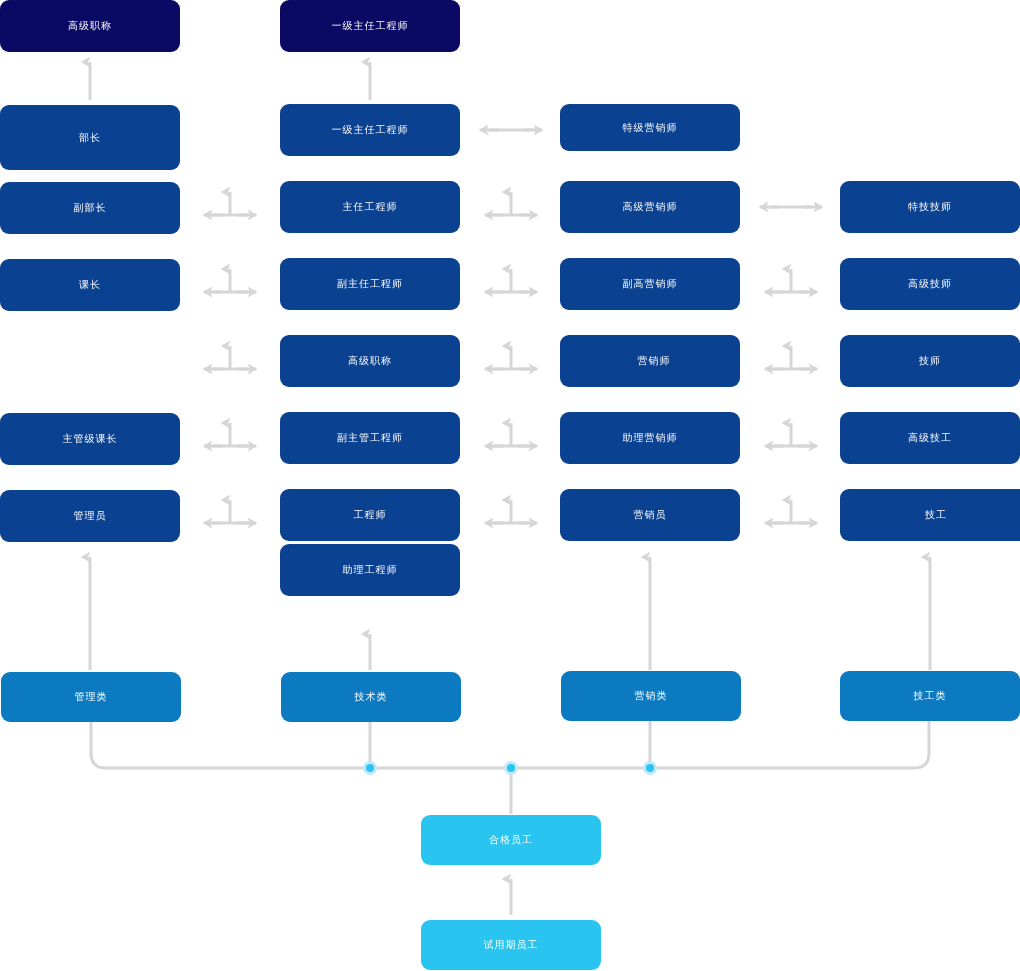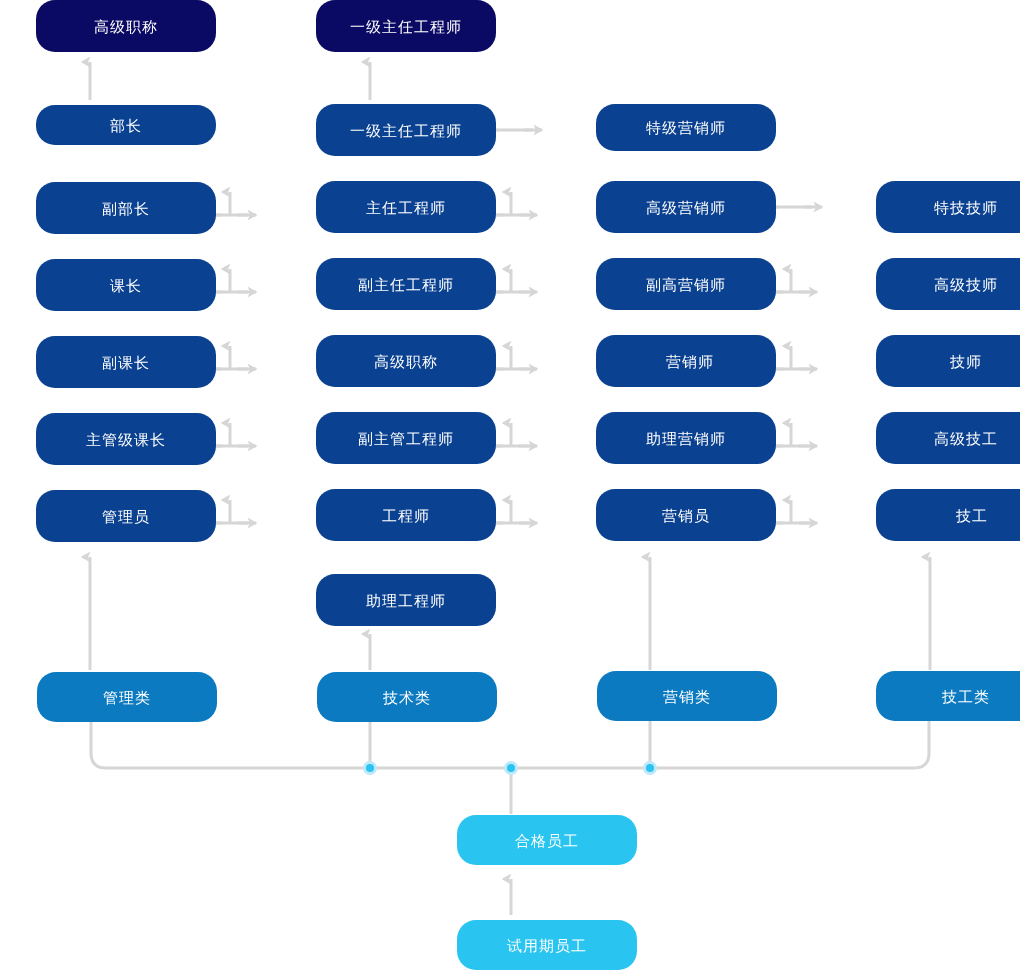--- a/index.html
+++ b/index.html
@@ -21,31 +21,30 @@
     position: absolute;
     left: 0;
     top: 0;
     width: 1020px;
     height: 971px;
     pointer-events: none;
   }
   .node {
     position: absolute;
     box-sizing: border-box;
-    border-radius: 19px;
+    border-radius: 9px;
     display: flex;
     align-items: center;
     justify-content: center;
     color: #ffffff;
-    font-size: 15px;
+    font-size: 10px;
     letter-spacing: 1px;
     line-height: 1;
     text-align: center;
     user-select: none;
-    margin-left: 36px;
   }
   .node.dark   { background: #0a0a64; }
   .node.blue   { background: #0a4190; }
   .node.cat    { background: #0b7ac0; }
   .node.entry  { background: #29c5f0; }
 </style>
 </head>
 <body>
 
 <div id="chart">
@@ -195,36 +194,35 @@
           <line x1="791" y1="523" x2="791" y2="500" marker-end="url(#ar-up)"></line>
           <line x1="783" y1="523" x2="765" y2="523" marker-end="url(#ar-l)"></line>
           <line x1="799" y1="523" x2="817" y2="523" marker-end="url(#ar-r)"></line>
           <line x1="773" y1="523" x2="809" y2="523"></line>
         </g>
       </g>
     </g>
   </svg>
 
   <div class="node dark" style="left:0px;top:0px;width:180px;height:52px;">高级职称</div>
-  <div class="node blue" style="left:0px;top:105px;width:180px;height:40px;">部长</div>
+  <div class="node blue" style="left:0px;top:105px;width:180px;height:65px;">部长</div>
   <div class="node blue" style="left:0px;top:182px;width:180px;height:52px;">副部长</div>
   <div class="node blue" style="left:0px;top:259px;width:180px;height:52px;">课长</div>
-  <div class="node blue" style="left:0px;top:336px;width:180px;height:52px;">副课长</div>
   <div class="node blue" style="left:0px;top:413px;width:180px;height:52px;">主管级课长</div>
   <div class="node blue" style="left:0px;top:490px;width:180px;height:52px;">管理员</div>
   <div class="node cat" style="left:1px;top:672px;width:180px;height:50px;">管理类</div>
 
   <div class="node dark" style="left:280px;top:0px;width:180px;height:52px;">一级主任工程师</div>
   <div class="node blue" style="left:280px;top:104px;width:180px;height:52px;">一级主任工程师</div>
   <div class="node blue" style="left:280px;top:181px;width:180px;height:52px;text-align:right;">主任工程师</div>
   <div class="node blue" style="left:280px;top:258px;width:180px;height:52px;">副主任工程师</div>
   <div class="node blue" style="left:280px;top:335px;width:180px;height:52px;">高级职称</div>
   <div class="node blue" style="left:280px;top:412px;width:180px;height:52px;">副主管工程师</div>
   <div class="node blue" style="left:280px;top:489px;width:180px;height:52px;">工程师</div>
-  <div class="node blue" style="left:280px;top:574px;width:180px;height:52px;">助理工程师</div>
+  <div class="node blue" style="left:280px;top:544px;width:180px;height:52px;">助理工程师</div>
   <div class="node cat" style="left:281px;top:672px;width:180px;height:50px;">技术类</div>
 
   <div class="node blue" style="left:560px;top:104px;width:180px;height:47px;">特级营销师</div>
   <div class="node blue" style="left:560px;top:181px;width:180px;height:52px;">高级营销师</div>
   <div class="node blue" style="left:560px;top:258px;width:180px;height:52px;">副高营销师</div>
   <div class="node blue" style="left:560px;top:335px;width:180px;height:52px;padding-left:8px;">营销师</div>
   <div class="node blue" style="left:560px;top:412px;width:180px;height:52px;">助理营销师</div>
   <div class="node blue" style="left:560px;top:489px;width:180px;height:52px;">营销员</div>
   <div class="node cat" style="left:561px;top:671px;width:180px;height:50px;">营销类</div>
 

